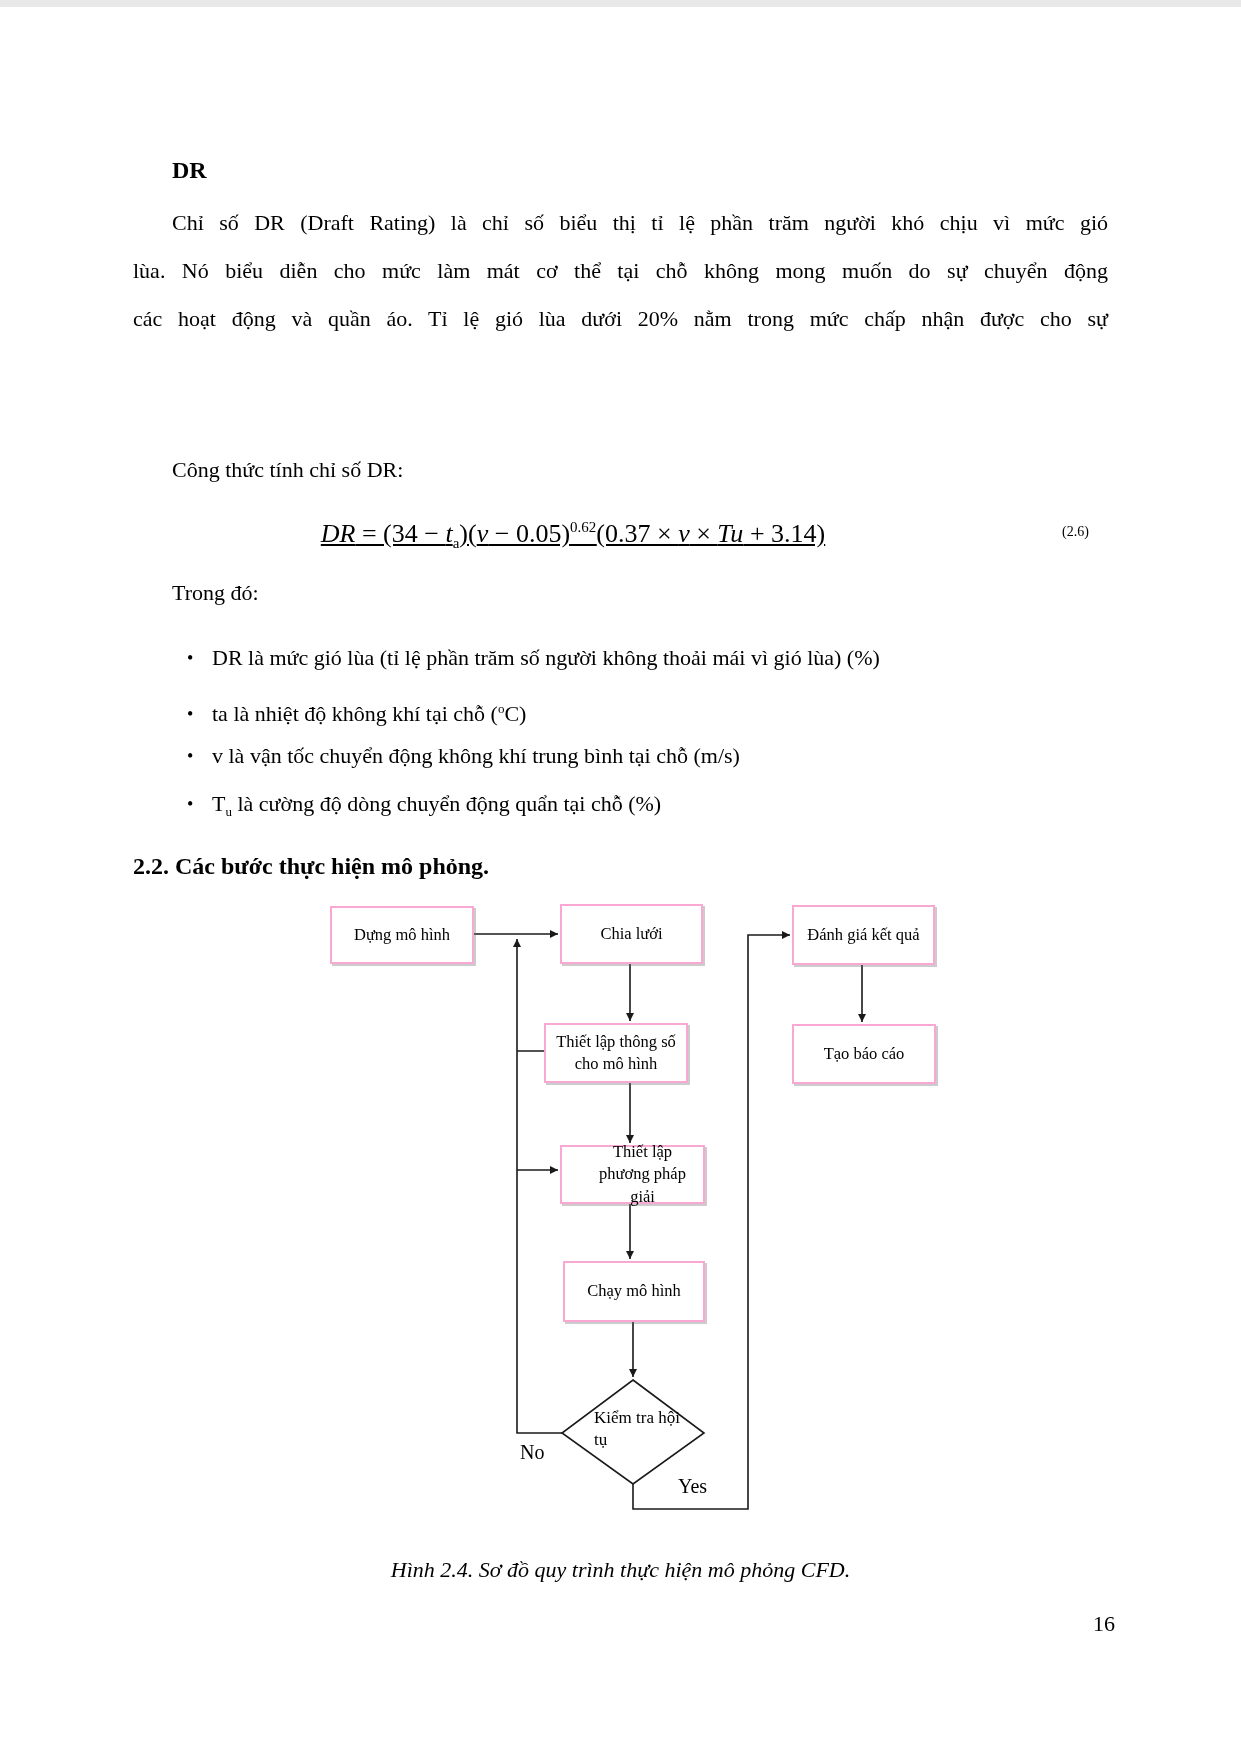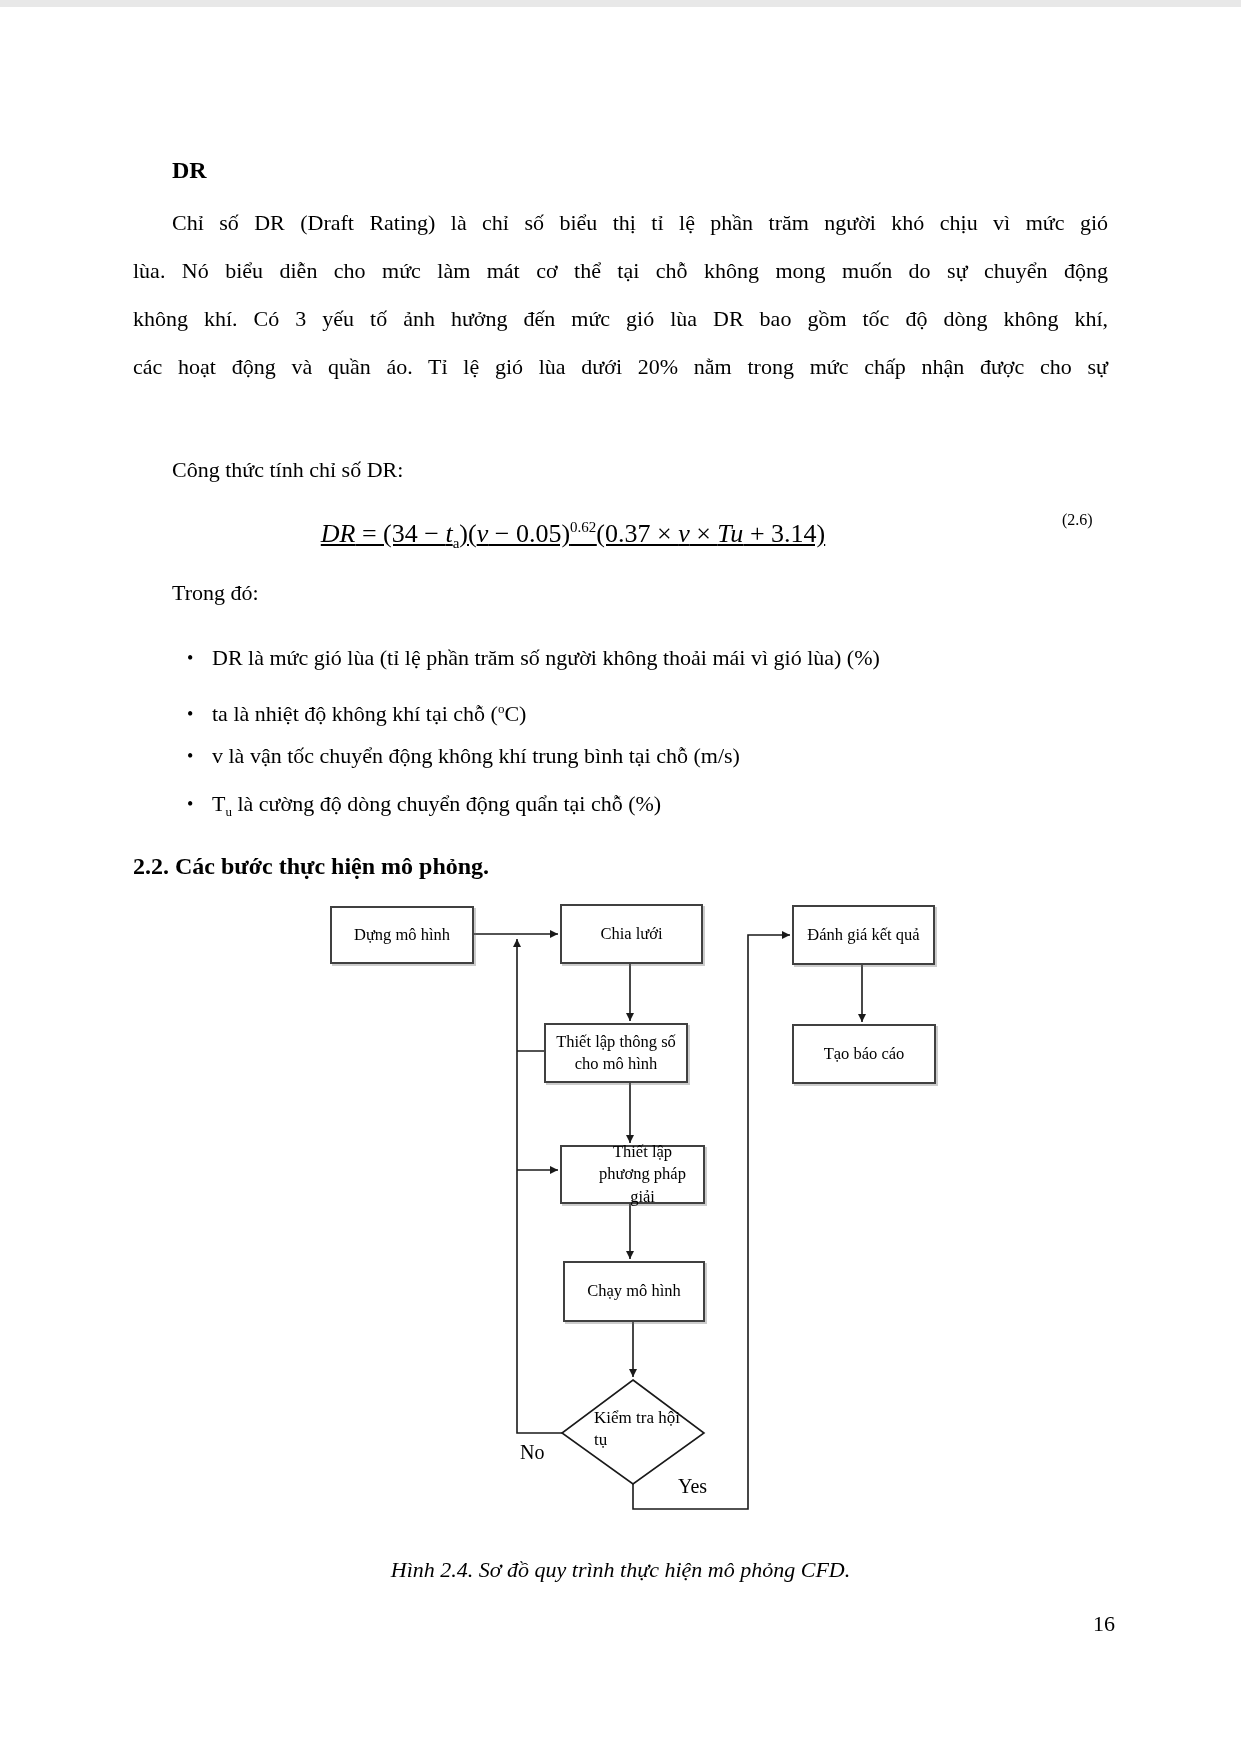--- a/index.html
+++ b/index.html
@@ -23,30 +23,30 @@
   }
   .para .pline.first { text-indent:39px; }
   .para .pline.last { text-align:left; text-align-last:left; }
   .formula-row {
     left:133px; top:512px; width:880px;
     text-align:center; font-size:26px;text-decoration:underline;
   }
   .formula-row sub { font-size:15px; }
   .formula-row sup { font-size:15px; }
   .it { font-style:italic; }
-  .eq-num { left:1062px; top:504px; font-size:16px; }
+  .eq-num { left:1062px; top:517px; font-size:14px; }
   .bullet-row { left:187px; font-size:22px; height:30px; line-height:30px; }
   .bullet-row .marker { display:inline-block; width:25px; font-size:18px; vertical-align:1px; }
   .bullet-row sup { font-size:13px; }
   .bullet-row sub { font-size:13px; }
   
   .fc-svg { left:280px; top:890px; }
   .fbox {
     position:absolute;
-    border:2px solid #404040;
+    border:2px solid #f9a8d4;
     background:#fff;
     box-shadow:2px 2px 0 rgba(110,110,110,0.35);
     display:flex; align-items:center; justify-content:center;
     text-align:center;
     font-size:16.5px; line-height:1.35;
     padding:2px 4px; box-sizing:border-box;
   }
   .fc-label { font-size:20px; }
   .diamond-label { font-size:17px; line-height:22px; }
   .caption { left:133px; top:1550px; width:975px; text-align:center; font-style:italic; font-size:22px; }
@@ -55,21 +55,20 @@
 </head>
 <body>
 
 <div class="page">
 
   <div class="abs h-bold" style="left:172px; top:150px;">DR</div>
 
   <div class="abs para">
     <div class="pline first">Chỉ số DR (Draft Rating) là chỉ số biểu thị tỉ lệ phần trăm người khó chịu vì mức gió</div>
     <div class="pline">lùa. Nó biểu diễn cho mức làm mát cơ thể tại chỗ không mong muốn do sự chuyển động</div>
-    <div class="pline">không khí. Có 3 yếu tố ảnh hưởng đến mức gió lùa DR bao gồm tốc độ dòng không khí,</div>
     <div class="pline">các hoạt động và quần áo. Tỉ lệ gió lùa dưới 20% nằm trong mức chấp nhận được cho sự</div>
   </div>
 
   <div class="abs body-text" style="left:172px; top:450px;">Công thức tính chỉ số DR:</div>
 
   <div class="abs formula-row"><span class="it">DR</span><span> = (34 − </span><span class="it">t</span><sub>a</sub><span>)(</span><span class="it">v</span><span> − 0.05)</span><sup>0.62</sup><span>(0.37 × </span><span class="it">v</span><span> × </span><span class="it">Tu</span><span> + 3.14)</span></div>
   <div class="abs eq-num">(2.6)</div>
 
   <div class="abs body-text" style="left:172px; top:573px;">Trong đó:</div>
 

